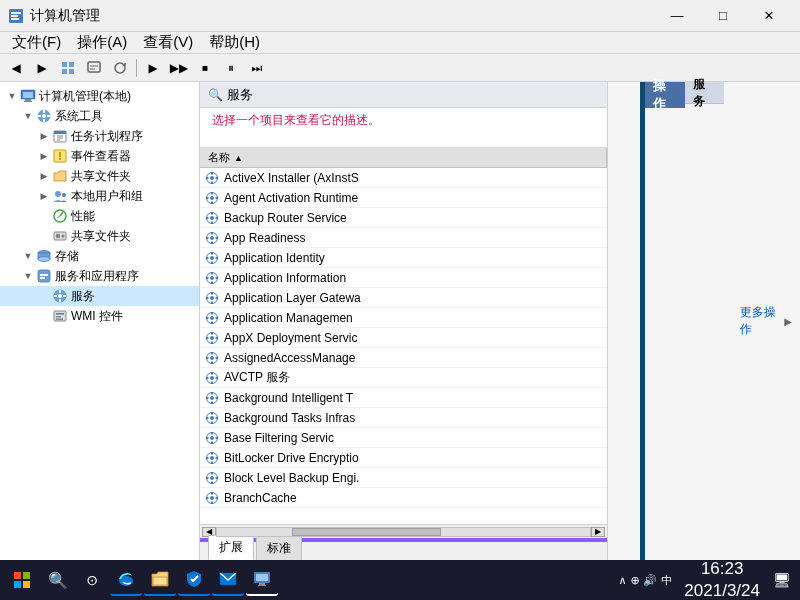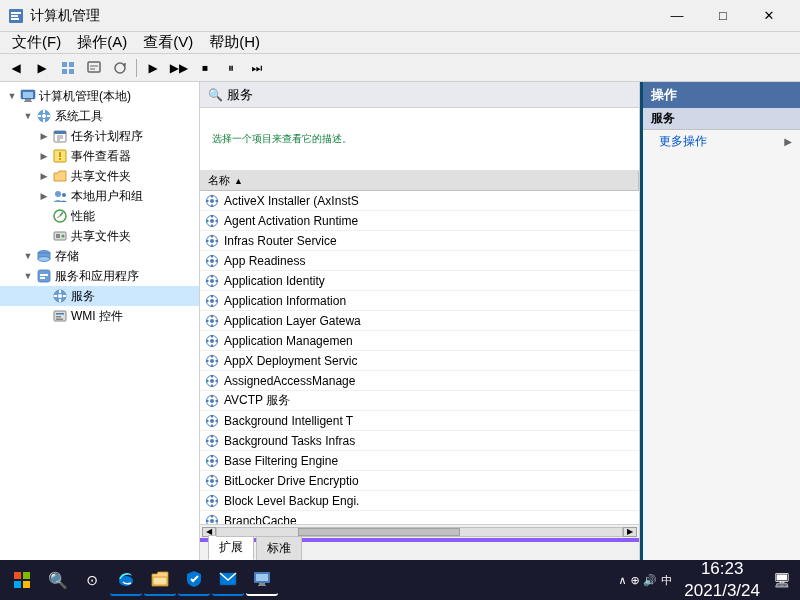--- a/index.html
+++ b/index.html
@@ -158,23 +158,23 @@
     }
     .search-icon-inline {
       color: #666;
       font-size: 12px;
     }
     .content-header-title {
       font-size: 13px;
       font-weight: normal;
     }
     .description-area {
-      padding: 24px 12px;
-      font-size: 10px;
-      color: #15803d;
+      padding: 4px 12px;
+      font-size: 12px;
+      color: #be185d;
       border-bottom: 1px solid #e0e0e0;
       min-height: 40px;
     }
     .services-list-header {
       display: flex;
       background: #e0e0e0;
       border-bottom: 1px solid #c0c0c0;
       height: 20px;
     }
     .services-list-col-header {
@@ -264,23 +264,24 @@
       height: 100%;
       background: #c0c0c0;
       border: 1px solid #a0a0a0;
     }
 
     
     .actions-panel {
       width: 160px;
       min-width: 160px;
       background: #f5f5f5;
-      border-left: 3px solid #0c4a6e;
-      display: flex;
-      flex-direction: column;
+      border-left: 5px solid #0c4a6e;
+      display: flex;
+      flex-direction: row;
+      margin-left: 32px;
     }
     .actions-header {
       height: 26px;
       background: #4a6fa5;
       color: #fff;
       display: flex;
       align-items: center;
       padding: 0 8px;
       font-size: 13px;
       font-weight: bold;
@@ -624,21 +625,21 @@
         <span class="service-icon">
             <svg width="14" height="14" viewBox="0 0 14 14">
               <circle cx="7" cy="7" r="5.5" fill="none" stroke="#4a7cbc" stroke-width="1"></circle>
               <circle cx="7" cy="7" r="2" fill="#4a7cbc"></circle>
               <rect x="6" y="1" width="2" height="2.5" fill="#4a7cbc"></rect>
               <rect x="6" y="10.5" width="2" height="2.5" fill="#4a7cbc"></rect>
               <rect x="1" y="6" width="2.5" height="2" fill="#4a7cbc"></rect>
               <rect x="10.5" y="6" width="2.5" height="2" fill="#4a7cbc"></rect>
             </svg>
           </span>
-        <span class="service-name">Infras Router Service</span>
+        <span class="service-name">Backup Router Service</span>
       </div>
       <div class="service-row">
         <span class="service-icon">
             <svg width="14" height="14" viewBox="0 0 14 14">
               <circle cx="7" cy="7" r="5.5" fill="none" stroke="#4a7cbc" stroke-width="1"></circle>
               <circle cx="7" cy="7" r="2" fill="#4a7cbc"></circle>
               <rect x="6" y="1" width="2" height="2.5" fill="#4a7cbc"></rect>
               <rect x="6" y="10.5" width="2" height="2.5" fill="#4a7cbc"></rect>
               <rect x="1" y="6" width="2.5" height="2" fill="#4a7cbc"></rect>
               <rect x="10.5" y="6" width="2.5" height="2" fill="#4a7cbc"></rect>
@@ -767,21 +768,21 @@
         <span class="service-icon">
             <svg width="14" height="14" viewBox="0 0 14 14">
               <circle cx="7" cy="7" r="5.5" fill="none" stroke="#4a7cbc" stroke-width="1"></circle>
               <circle cx="7" cy="7" r="2" fill="#4a7cbc"></circle>
               <rect x="6" y="1" width="2" height="2.5" fill="#4a7cbc"></rect>
               <rect x="6" y="10.5" width="2" height="2.5" fill="#4a7cbc"></rect>
               <rect x="1" y="6" width="2.5" height="2" fill="#4a7cbc"></rect>
               <rect x="10.5" y="6" width="2.5" height="2" fill="#4a7cbc"></rect>
             </svg>
           </span>
-        <span class="service-name">Base Filtering Engine</span>
+        <span class="service-name">Base Filtering Servic</span>
       </div>
       <div class="service-row">
         <span class="service-icon">
             <svg width="14" height="14" viewBox="0 0 14 14">
               <circle cx="7" cy="7" r="5.5" fill="none" stroke="#4a7cbc" stroke-width="1"></circle>
               <circle cx="7" cy="7" r="2" fill="#4a7cbc"></circle>
               <rect x="6" y="1" width="2" height="2.5" fill="#4a7cbc"></rect>
               <rect x="6" y="10.5" width="2" height="2.5" fill="#4a7cbc"></rect>
               <rect x="1" y="6" width="2.5" height="2" fill="#4a7cbc"></rect>
               <rect x="10.5" y="6" width="2.5" height="2" fill="#4a7cbc"></rect>

